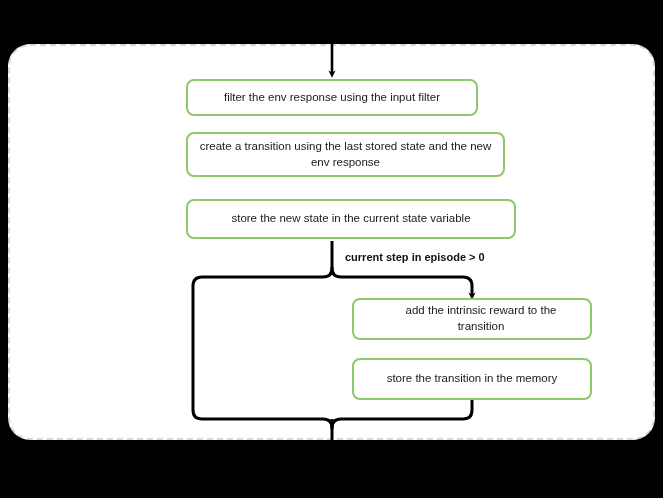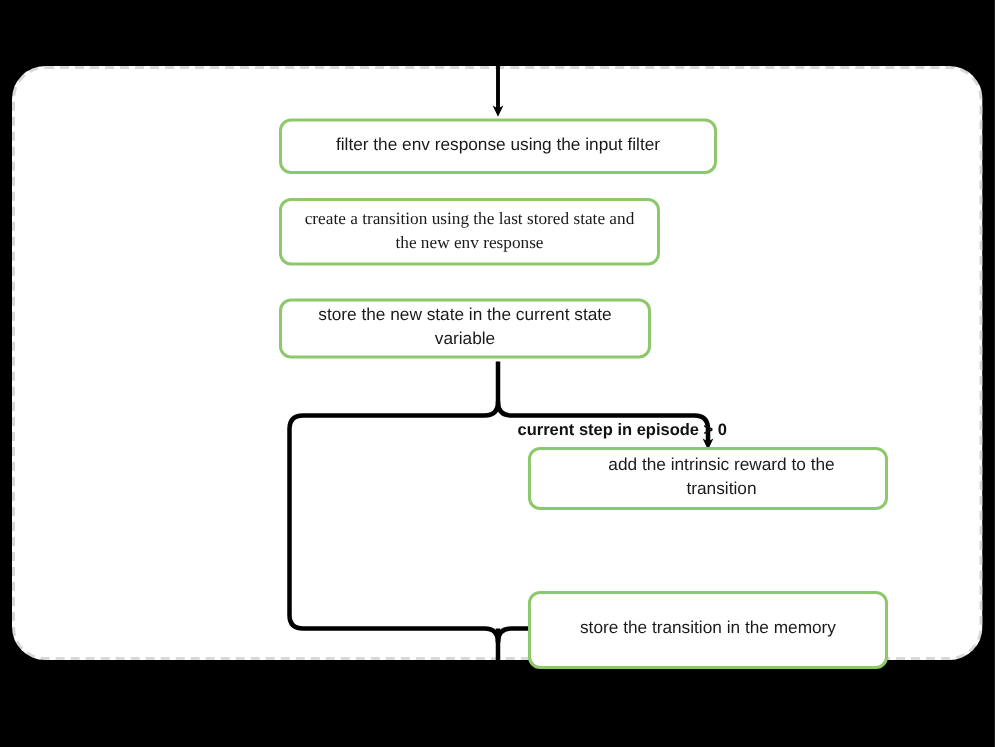--- a/index.html
+++ b/index.html
@@ -98,35 +98,35 @@
     <path d="M332,268 Q332,277 323,277 L202,277 Q193,277 193,286
              L193,410 Q193,419 202,419 L323,419 Q332,419 332,428" fill="none" stroke="#000000" stroke-width="3" stroke-linecap="round" stroke-linejoin="round"></path>
 
     <path d="M332,268 Q332,277 341,277 L463,277 Q472,277 472,286 L472,296" fill="none" stroke="#000000" stroke-width="3" stroke-linecap="round" stroke-linejoin="round" marker-end="url(#arrowhead)"></path>
 
     <path d="M472,400 L472,410 Q472,419 463,419 L341,419 Q332,419 332,428" fill="none" stroke="#000000" stroke-width="3" stroke-linecap="round" stroke-linejoin="round"></path>
 
     <path d="M332,419 L332,452" fill="none" stroke="#000000" stroke-width="3"></path>
   </svg>
 
-  <div class="edge-label" style="left:345px; top:251px;margin-top:30px;">current step in episode &gt; 0</div>
+  <div class="edge-label" style="left:345px; top:251px;">current step in episode &gt; 0</div>
 
   <div class="node" style="left:186px; top:79px; width:292px; height:37px;">
     <span>filter the env response using the input filter</span>
   </div>
 
-  <div class="node" style="left:186px; top:132px; width:254px; height:45px;font-family:Liberation Serif, serif;">
+  <div class="node" style="left:186px; top:132px; width:319px; height:45px;">
     <span>create a transition using the last stored state and the new env response</span>
   </div>
 
-  <div class="node" style="left:186px; top:199px; width:248px; height:40px;justify-content:center;">
+  <div class="node" style="left:186px; top:199px; width:330px; height:40px;justify-content:center;">
     <span>store the new state in the current state variable</span>
   </div>
 
   <div class="node" style="left:352px; top:298px; width:240px; height:42px;padding-left:28px;">
     <span>add the intrinsic reward to the transition</span>
   </div>
 
-  <div class="node" style="left:352px; top:358px; width:240px; height:52px;margin-top:36px;">
+  <div class="node" style="left:352px; top:358px; width:240px; height:42px;">
     <span>store the transition in the memory</span>
   </div>
 
 </div>
 
 </body></html>

